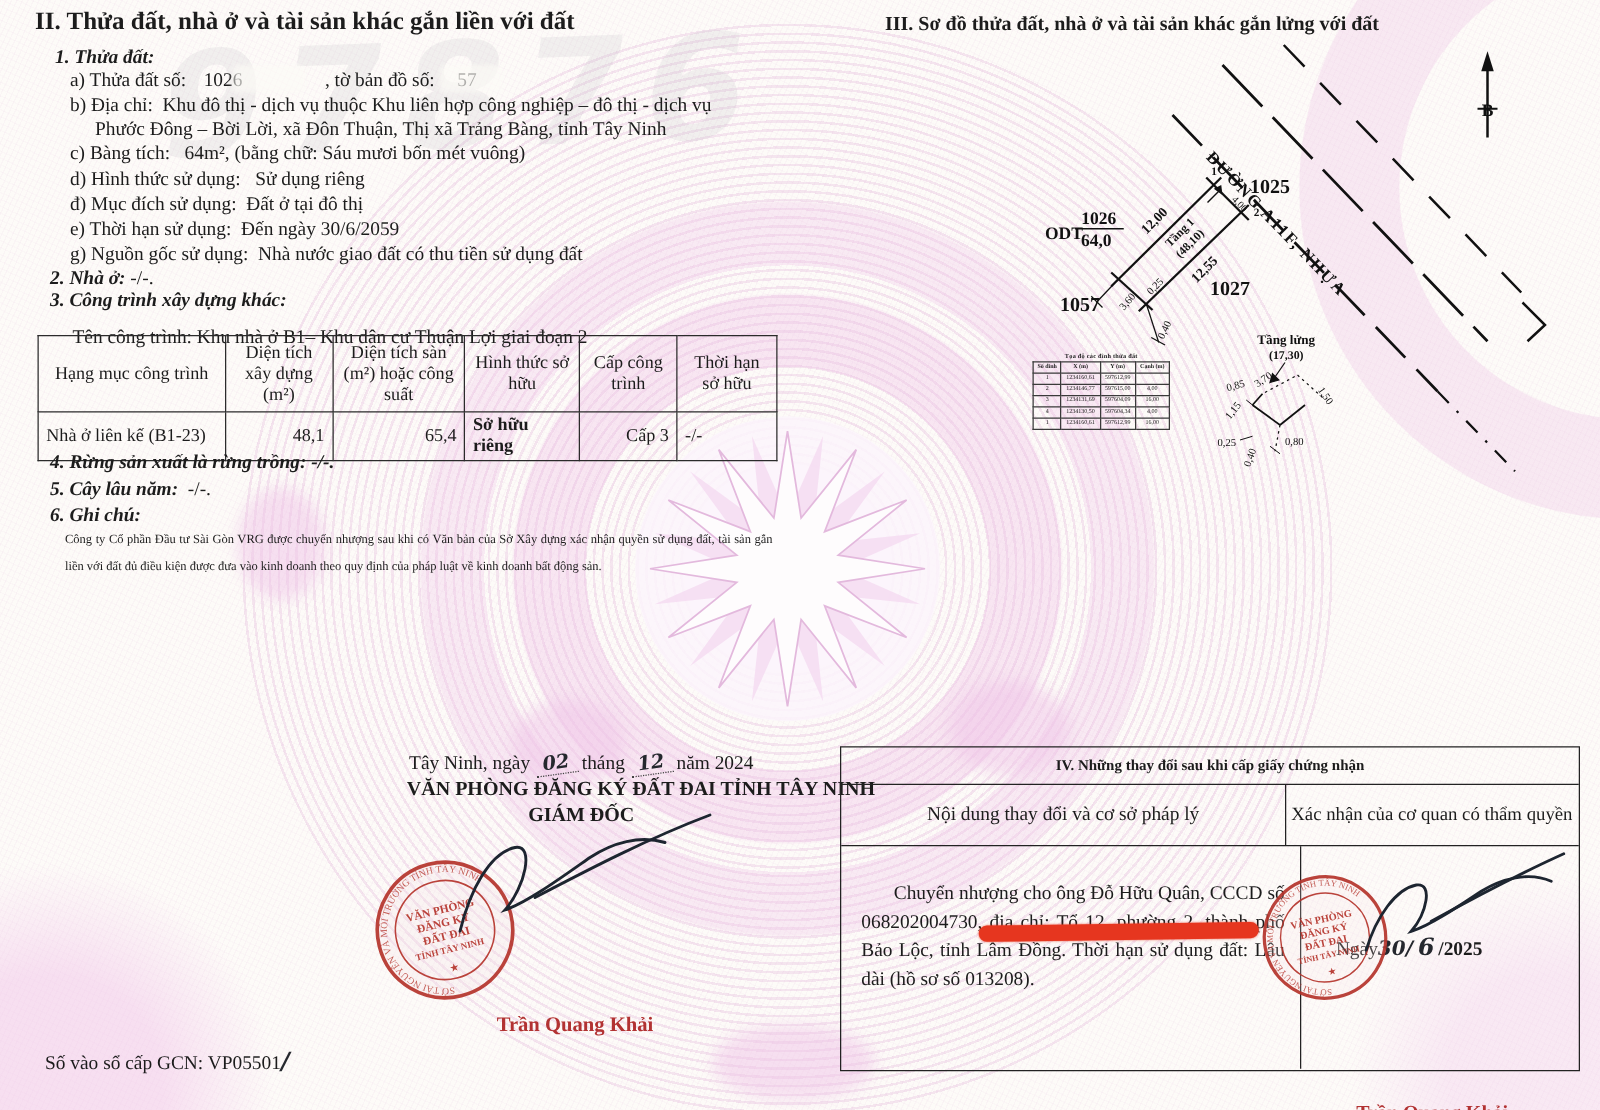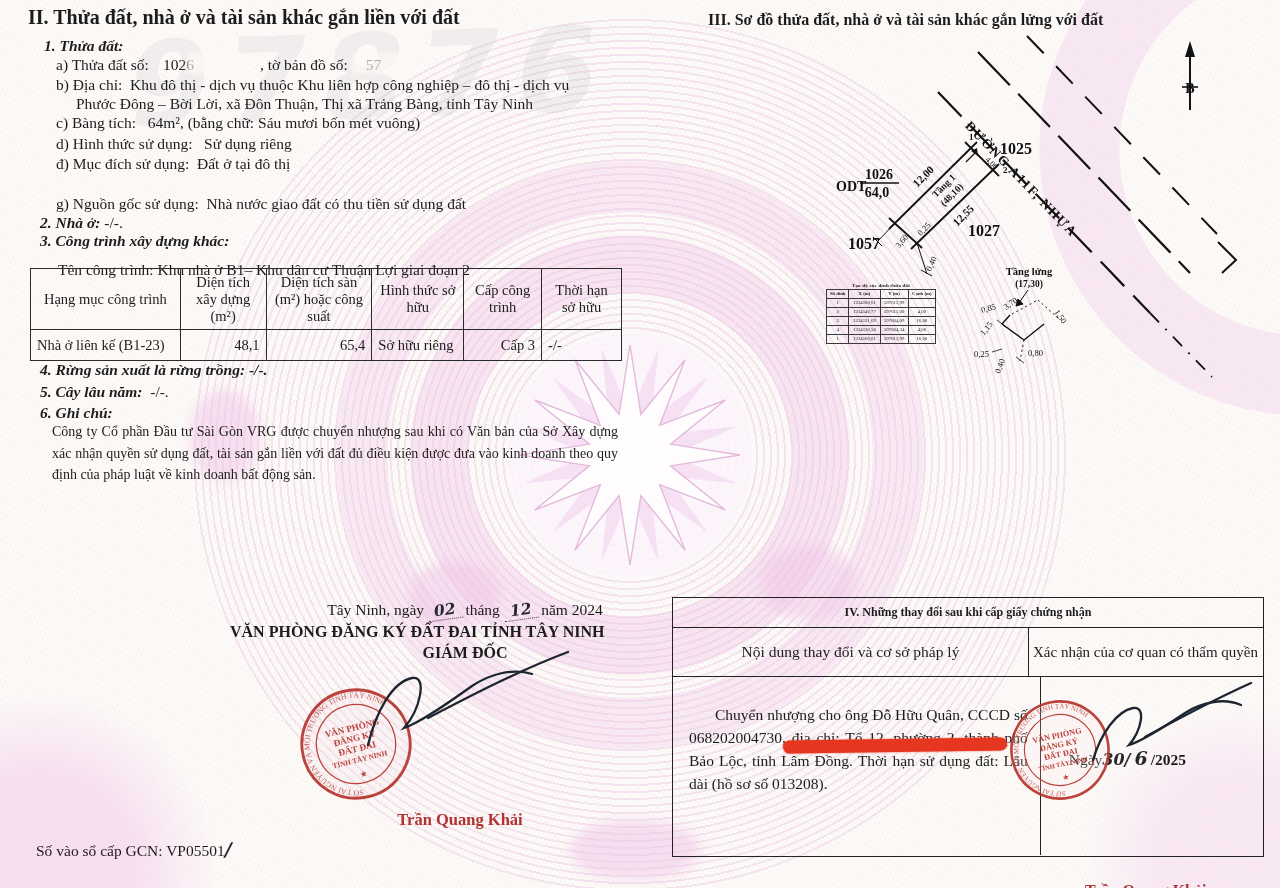--- a/index.html
+++ b/index.html
@@ -37,21 +37,21 @@
     font-family:"DejaVu Sans", sans-serif;
   }
   .blurpatch{position:absolute; background:rgba(252,250,246,0.66); filter:blur(2px); border-radius:4px;}
   
   .doc-table{position:absolute; border-collapse:collapse; font-size:14.5px; background:rgba(255,255,255,0.0);}
   .doc-table th,.doc-table td{border:1.5px solid #2b2b2b; padding:2px 6px;}
   .doc-table th{font-weight:normal; text-align:center; height:56px;}
   .doc-table td{height:26px;}
   #build-tbody td:nth-child(1){text-align:left;}
   #build-tbody td:nth-child(2),#build-tbody td:nth-child(3){text-align:right;margin-top:36px;}
-  #build-tbody td:nth-child(4){text-align:left;}
+  #build-tbody td:nth-child(4){text-align:left;font-weight:bold;}
   #build-tbody td:nth-child(5){text-align:right;}
   
   #coordbox{left:826px; top:283px; width:110px;}
   #coordbox .ct-title{font-size:5px; text-align:center; letter-spacing:.2px; margin-bottom:1px; font-weight:bold;}
   #coord-table{width:100%; border-collapse:collapse; font-size:4.8px; line-height:6px;}
   #coord-table th,#coord-table td{border:.6px solid #3a3a3a; padding:1px 1px; text-align:center;}
   
   #siv{left:672px; top:597px; width:590px; height:258px; border:1.6px solid #222;}
   #siv .title-row{border-bottom:1.6px solid #222; height:29px; display:flex; align-items:center; justify-content:center; font-weight:bold; font-size:12px;}
   #siv .head-row{border-bottom:1.6px solid #222; height:48px; display:flex;}
@@ -91,20 +91,21 @@
     <span>a) Thửa đất số:</span><span style="margin-left:14px;">1026</span><span style="margin-left:66px;">, tờ bản đồ số:</span><span style="margin-left:18px;">57</span>
   </div>
   <div class="blurpatch" style="left:186px; top:52px; width:58px; height:22px;"></div>
   <div class="blurpatch" style="left:352px; top:52px; width:50px; height:22px;"></div>
 
   <div class="t pre" style="left:76px; top:94px;">Phước Đông – Bời Lời, xã Đôn Thuận, Thị xã Trảng Bàng, tỉnh Tây Ninh</div>
   <div class="t pre" style="left:56px; top:75px;">b) Địa chỉ:  Khu đô thị - dịch vụ thuộc Khu liên hợp công nghiệp – đô thị - dịch vụ</div>
   <div class="t pre" style="left:56px; top:113px;">c) Bàng tích:   64m², (bằng chữ: Sáu mươi bốn mét vuông)</div>
   <div class="t pre" style="left:56px; top:134px;">d) Hình thức sử dụng:   Sử dụng riêng</div>
   <div class="t pre" style="left:56px; top:154px;">đ) Mục đích sử dụng:  Đất ở tại đô thị</div>
+  <div class="t pre" style="left:56px; top:174px;">e) Thời hạn sử dụng:  Đến ngày 30/6/2059</div>
   <div class="t pre" style="left:56px; top:194px;">g) Nguồn gốc sử dụng:  Nhà nước giao đất có thu tiền sử dụng đất</div>
 
   <div class="t" style="left:40px; top:213px;">
     <span class="bi">2. Nhà ở:</span><span class="pre"> -/-.</span>
   </div>
   <div class="t bi" style="left:40px; top:231px;">3. Công trình xây dựng khác:</div>
   <div class="t" style="left:58px; top:260px;text-align:center;">Tên công trình: Khu nhà ở B1– Khu dân cư Thuận Lợi giai đoạn 2</div>
 
   <table class="doc-table" style="left:30px; top:268px; width:592px;">
     <colgroup>
@@ -135,30 +136,30 @@
           <td>-/-</td>
         </tr>
       </tbody>
   </table>
 
   <div class="t bi" style="left:40px; top:360px;">4. Rừng sản xuất là rừng trồng: -/-.</div>
   <div class="t" style="left:40px; top:382px;">
     <span class="bi">5. Cây lâu năm:</span><span class="pre">  -/-.</span>
   </div>
   <div class="t bi" style="left:40px; top:403px;">6. Ghi chú:</div>
-  <div class="abs" style="left:52px; top:421px; width:566px; font-size:14px; line-height:21.5px; text-align:justify;">Công ty Cổ phần Đầu tư Sài Gòn VRG được chuyển nhượng sau khi có Văn bản của Sở Xây dựng xác nhận quyền sử dụng đất, tài sản gắn liền với đất đủ điều kiện được đưa vào kinh doanh theo quy định của pháp luật về kinh doanh bất động sản.</div>
+  <div class="abs" style="left:52px; top:421px; width:566px; font-size:10px; line-height:21.5px; text-align:justify;">Công ty Cổ phần Đầu tư Sài Gòn VRG được chuyển nhượng sau khi có Văn bản của Sở Xây dựng xác nhận quyền sử dụng đất, tài sản gắn liền với đất đủ điều kiện được đưa vào kinh doanh theo quy định của pháp luật về kinh doanh bất động sản.</div>
 
   <div class="t" style="left:250px; top:600px; width:430px; text-align:center; white-space:nowrap;">
     <span>Tây Ninh, ngày</span>
     <span class="hand" style="display:inline-block; transform:rotate(-8deg); border-bottom:1.5px dotted #444; padding:0 6px;">02</span>
     <span>tháng</span>
     <span class="hand" style="display:inline-block; transform:rotate(-8deg); border-bottom:1.5px dotted #444; padding:0 6px;">12</span>
     <span>năm 2024</span>
   </div>
-  <div class="t b" style="left:230px; top:622px; width:470px; text-align:left; font-size:16px;">VĂN PHÒNG ĐĂNG KÝ ĐẤT ĐAI TỈNH TÂY NINH</div>
+  <div class="t b" style="left:230px; top:622px; width:470px; text-align:right; font-size:16px;">VĂN PHÒNG ĐĂNG KÝ ĐẤT ĐAI TỈNH TÂY NINH</div>
   <div class="t b" style="left:230px; top:643px; width:470px; text-align:center; font-size:16px;">GIÁM ĐỐC</div>
 
   <svg class="abs stamp" style="left:298px; top:686px; transform:rotate(-14deg);" width="116" height="116" viewBox="0 0 120 120">
     <circle cx="60" cy="60" r="56" fill="rgba(244,224,228,0.25)" stroke="#b5342c" stroke-width="3"></circle>
     <circle cx="60" cy="60" r="41" fill="none" stroke="#b5342c" stroke-width="1.3"></circle>
     <defs>
         <path id="arcL" d="M 60 108 A 48 48 0 1 1 60.01 108"></path>
       </defs>
     <text font-size="8" fill="#b5342c" opacity="0.85"><textPath href="#arcL" startOffset="4">SỞ TÀI NGUYÊN VÀ MÔI TRƯỜNG TỈNH TÂY NINH</textPath></text>
     <text x="60" y="46" text-anchor="middle" font-size="9.5" font-weight="bold" fill="#b5342c">VĂN PHÒNG</text>

